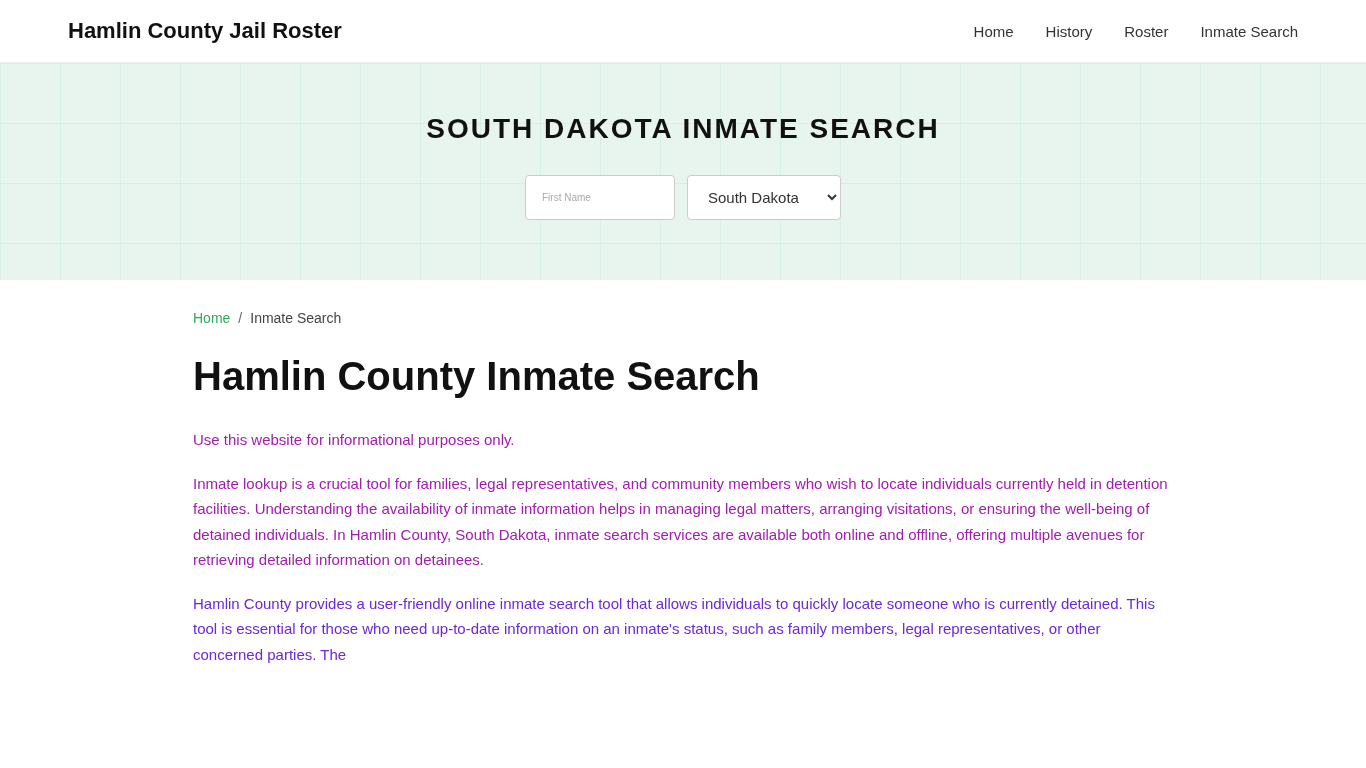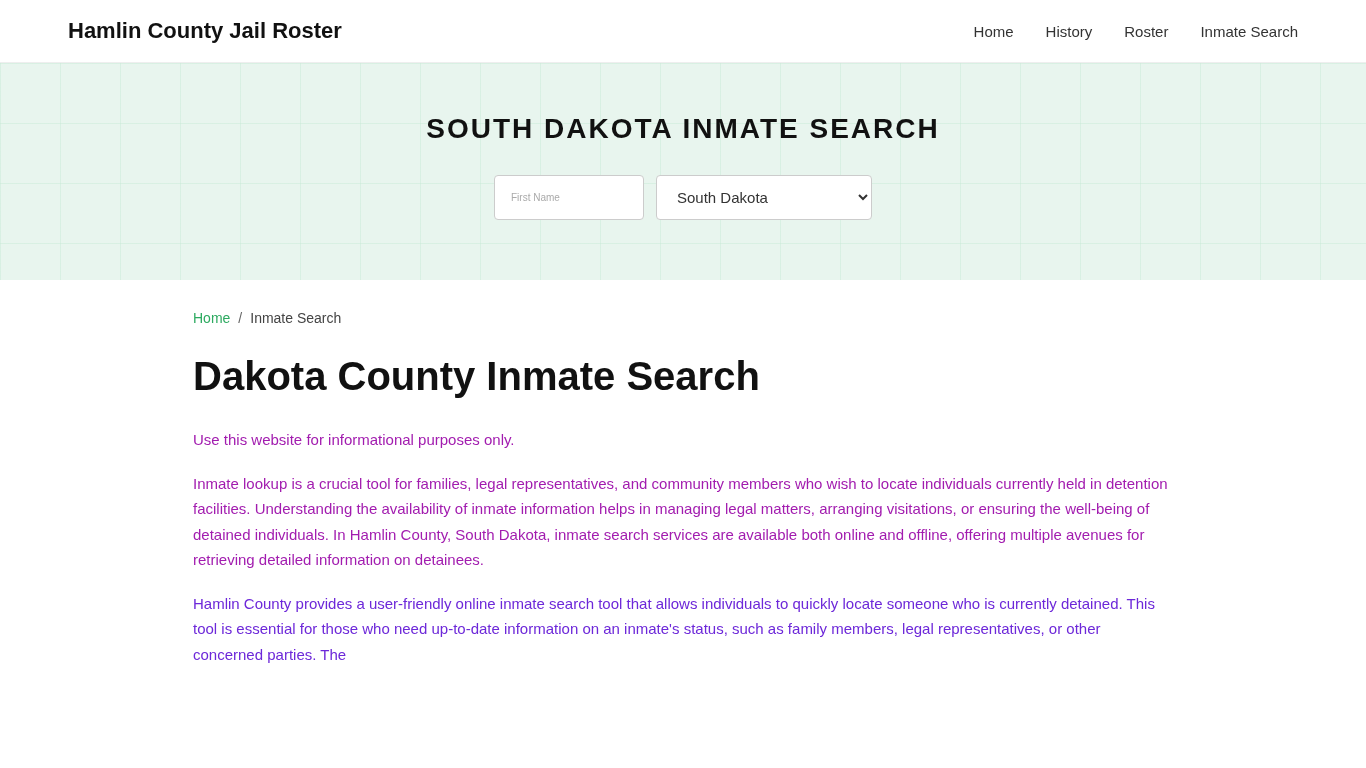--- a/index.html
+++ b/index.html
@@ -75,21 +75,21 @@
       font-family: Arial, sans-serif;
     }
     .search-form input::placeholder {
       color: #aaa;
     }
     .search-form select {
       padding: 12px 16px;
       border: 1px solid #ccc;
       border-radius: 4px;
       font-size: 15px;
-      width: 216px;
+      width: 154px;
       background: #fff;
       color: #333;
       font-family: Arial, sans-serif;
       appearance: auto;
     }
     .search-btn {
       padding: 12px 32px;
       background: #2daa60;
       color: #fff;
       border: none;
@@ -181,21 +181,21 @@
 </section>
 
 <div class="main-content">
 
   <div class="breadcrumb">
     <a href="#">Home</a>
     <span class="separator">/</span>
     <span class="current">Inmate Search</span>
   </div>
 
-  <h1 class="page-heading">Dakota County Inmate Search</h1>
+  <h1 class="page-heading">Hamlin County Inmate Search</h1>
 
   <p class="body-text">Use this website for informational purposes only.</p>
 
   <p class="body-text">Inmate lookup is a crucial tool for families, legal representatives, and community members who wish to locate individuals currently held in detention facilities. Understanding the availability of inmate information helps in managing legal matters, arranging visitations, or ensuring the well-being of detained individuals. In Hamlin County, South Dakota, inmate search services are available both online and offline, offering multiple avenues for retrieving detailed information on detainees.</p>
 
 
   <p class="section-body">Hamlin County provides a user-friendly online inmate search tool that allows individuals to quickly locate someone who is currently detained. This tool is essential for those who need up-to-date information on an inmate's status, such as family members, legal representatives, or other concerned parties. The</p>
 
 </div>
 

